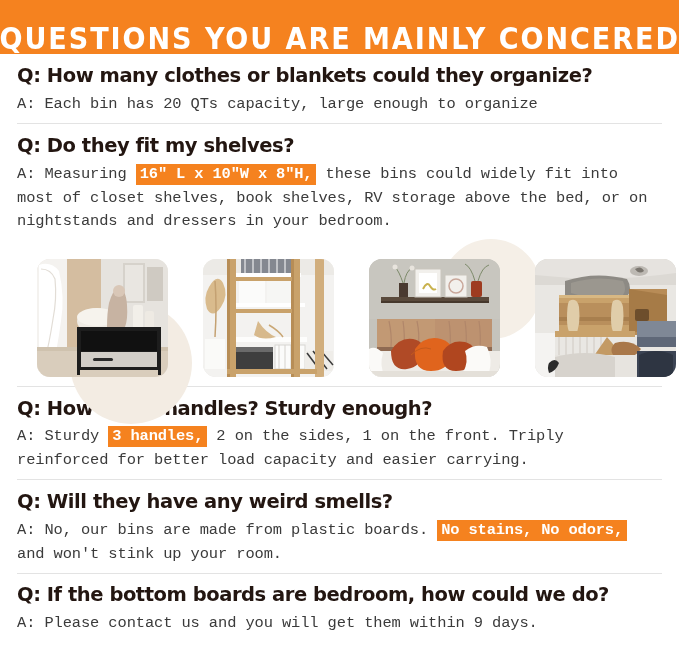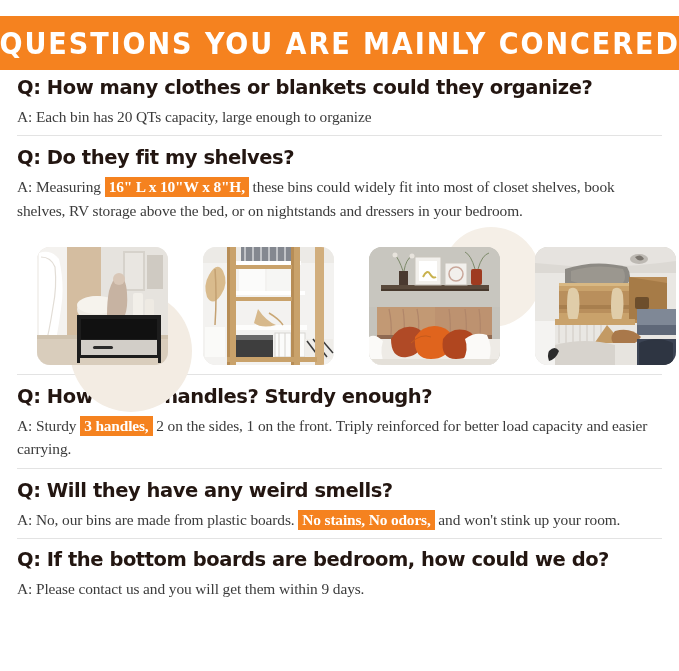--- a/index.html
+++ b/index.html
@@ -16,46 +16,46 @@
     position: relative;
     width: 679px;
     height: 671px;
     background: #ffffff;
     overflow: hidden;
   }
 
   
   .header-bar {
     position: absolute;
-    left: 0; top: 16px;
+    left: 0; top: 0;
     width: 679px;
     height: 54px;
     background: #f5821f;
     display: flex;
-    align-items: center;
+    align-items: flex-end;
     justify-content: center;
   }
   .header-title {
     font-family: "Liberation Sans Narrow", "DejaVu Sans Condensed", "Liberation Sans", sans-serif;
     font-weight: bold;
     font-size: 31px;
     letter-spacing: 2.0px;
     color: #ffffff;
     white-space: nowrap;
     transform: scaleX(0.97);
     line-height: 1;
     text-transform: uppercase;
   }
 
   
   .content {
     position: absolute;
     left: 0; top: 54px;
     width: 679px;
-    padding: 12px 17px;
+    padding: 0 17px;
   }
 
   .qa-block { padding-top: 10px; padding-bottom: 7px; }
 
   .divider {
     height: 1px;
     background: #e3e3e3;
     width: 100%;
   }
 
@@ -64,21 +64,21 @@
     font-weight: bold;
     font-size: 19.5px;
     color: #231611;
     letter-spacing: -0.45px;
     line-height: 1.28;
     margin-bottom: 4px;
     white-space: nowrap;
   }
 
   .a-line {
-    font-family: Liberation Serif, serif;
+    font-family: Liberation Mono, monospace;
     font-size: 15.4px;
     color: #3b3b3b;
     line-height: 1.52;
     letter-spacing: -0.1px;
   }
 
   .hl {
     background: #f5821f;
     color: #ffffff;
     font-weight: bold;

